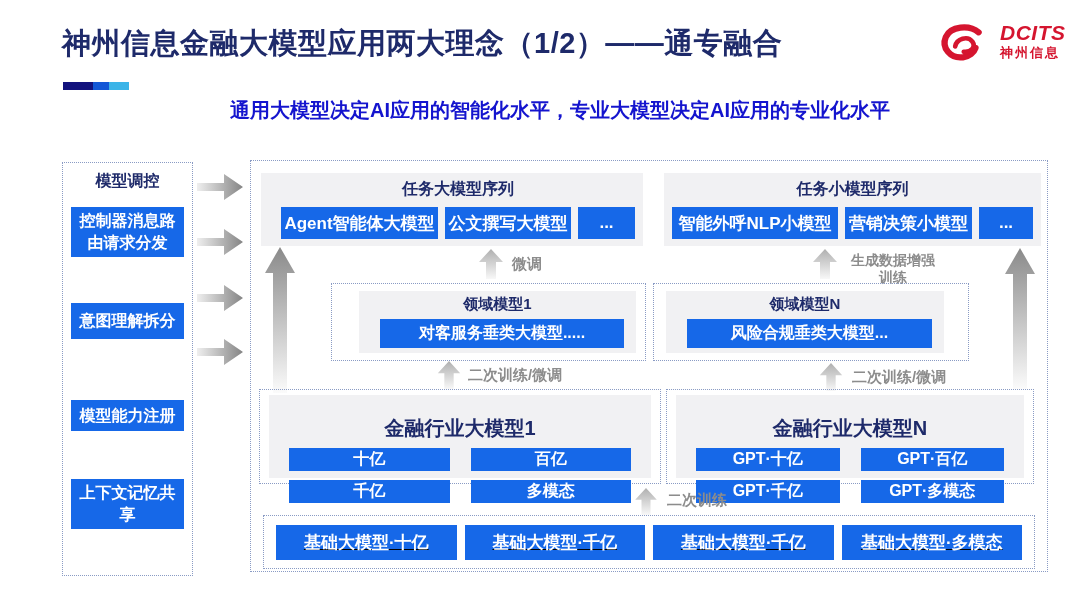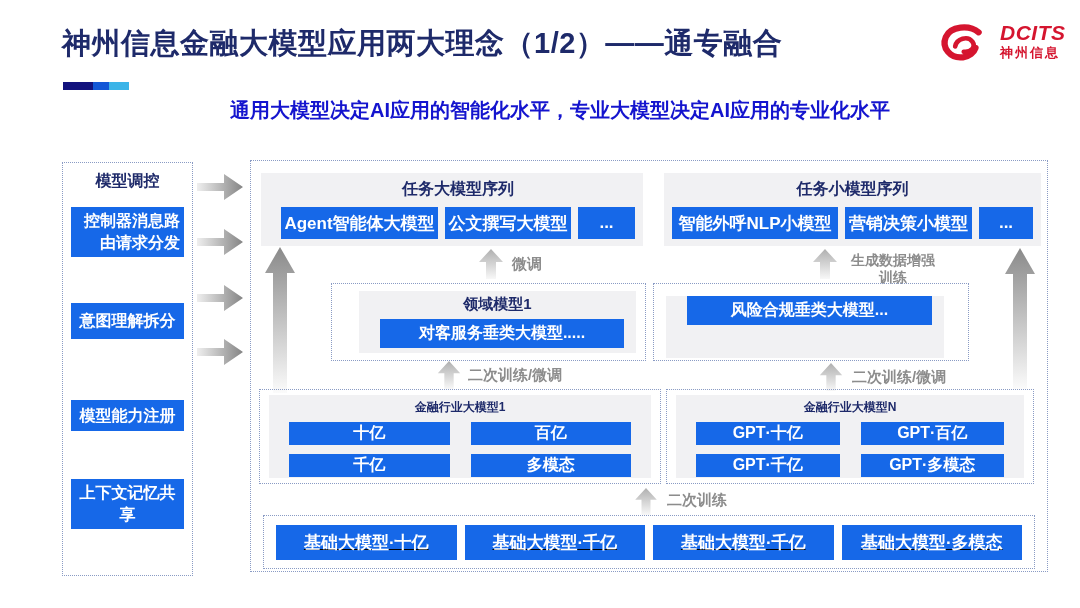--- a/index.html
+++ b/index.html
@@ -18,21 +18,21 @@
   .subtitle{left:70px;top:97px;width:980px;text-align:center;font-size:20px;font-weight:bold;color:#1414CE;white-space:nowrap;}
   .logo{left:938px;top:22px;display:flex;align-items:flex-start;gap:12px;}
   .logo-text{display:flex;flex-direction:column;line-height:1;}
   .logo-brand{font-size:21px;font-weight:900;font-style:italic;color:#D5152F;letter-spacing:0.5px;}
   .logo-cn{font-size:13px;font-weight:bold;color:#D5152F;letter-spacing:2px;margin-top:3px;}
   
   .sidebar{left:62px;top:162px;width:131px;height:414px;border:1px dotted #8A9BC4;background:#ffffff;}
   .sidebar-title{position:absolute;top:8px;left:0;right:0;text-align:center;font-size:16px;font-weight:bold;color:#1E2A6A;}
   .bluebox{background:#1668E8;color:#ffffff;font-weight:bold;display:flex;align-items:center;justify-content:center;text-align:center;}
   .sb-box{left:8px;right:8px;font-size:16px;line-height:1.35;padding:0 4px;}
-  .sb-1{top:44px;height:50px;text-align:right;}
+  .sb-1{top:44px;height:50px;}
   .sb-2{top:140px;height:36px;}
   .sb-3{top:237px;height:31px;}
   .sb-4{top:316px;height:50px;}
   .side-arrow{width:48px;height:26px;left:196px;}
   .sa-1{top:174px;} .sa-2{top:229px;} .sa-3{top:285px;} .sa-4{top:339px;}
   
   .main{left:250px;top:160px;width:798px;height:412px;border:1px dotted #8A9BC4;background:#ffffff;}
   .gpanel{background:#F1F1F3;}
   .panel-title{text-align:center;font-weight:bold;color:#1E2A6A;}
   .top-panel{height:73px;top:12px;}
@@ -47,21 +47,21 @@
   .domain-panel{top:122px;height:78px;border:1px dotted #8A9BC4;}
   .dp-1{left:80px;width:315px;padding:7px 9px 7px 27px;}
   .dp-n{left:402px;width:316px;padding:7px 24px 7px 12px;}
   .domain-inner{background:#F1F1F3;height:100%;}
   .domain-inner .panel-title{padding-top:4px;font-size:15px;text-align:center;}
   .domain-inner .bluebox{height:29px;margin:5px 12px 0 21px;font-size:16px;}
   .industry-panel{top:228px;height:95px;border:1px dotted #8A9BC4;padding:5px 9px;}
   .ip-1{left:8px;width:402px;}
   .ip-n{left:415px;width:368px;}
   .industry-inner{background:#F1F1F3;height:100%;}
-  .industry-inner .panel-title{padding-top:4px;font-size:12px;}
+  .industry-inner .panel-title{padding-top:20px;font-size:20px;}
   .industry-grid{display:grid;grid-template-columns:1fr 1fr;gap:9px 21px;padding:6px 20px 0 20px;}
   .industry-grid .bluebox{height:23px;font-size:16px;}
   .base-panel{left:12px;top:354px;width:772px;height:54px;border:1px dotted #8A9BC4;display:flex;align-items:center;gap:8px;padding:0 12px;text-decoration:underline;}
   .base-panel .bluebox{flex:1;height:35px;font-size:17px;}
   
   .arrow-label{font-weight:bold;color:#8C8C8C;font-size:15px;line-height:1.2;white-space:nowrap;}
   .al-wrap{white-space:normal;text-align:center;font-size:14px;}
   .up-s{width:24px;height:30px;}
   .tall{width:30px;}
 </style>
@@ -167,20 +167,21 @@
 
   <div class="abs domain-panel dp-1">
     <div class="domain-inner">
       <div class="panel-title">领域模型1</div>
       <div class="bluebox">对客服务垂类大模型.....</div>
     </div>
   </div>
 
   <div class="abs domain-panel dp-n">
     <div class="domain-inner">
+      <div class="panel-title">领域模型N</div>
       <div class="bluebox">风险合规垂类大模型...</div>
     </div>
   </div>
 
   <svg class="abs up-s" style="left:186px;top:200px;height:28px" viewBox="0 0 24 30">
       <polygon points="12,0 24,13 17,13 17,30 7,30 7,13 0,13" fill="url(#gradUpS)"></polygon>
     </svg>
   <div class="abs arrow-label" style="left:217px;top:205px">二次训练/微调</div>
   <svg class="abs up-s" style="left:568px;top:202px;height:28px" viewBox="0 0 24 30">
       <polygon points="12,0 24,13 17,13 17,30 7,30 7,13 0,13" fill="url(#gradUpS)"></polygon>

